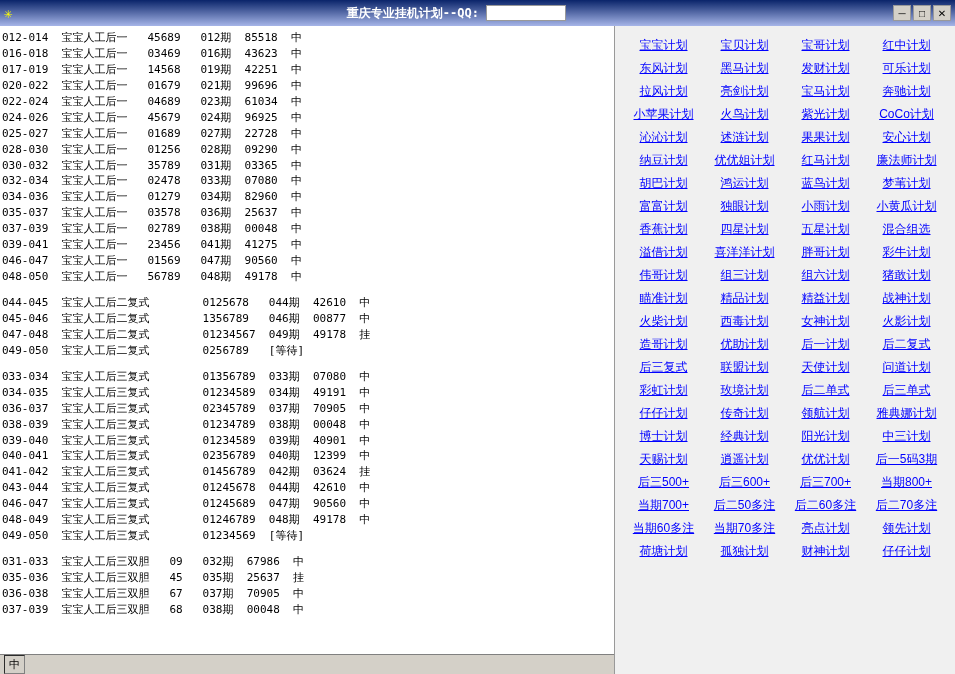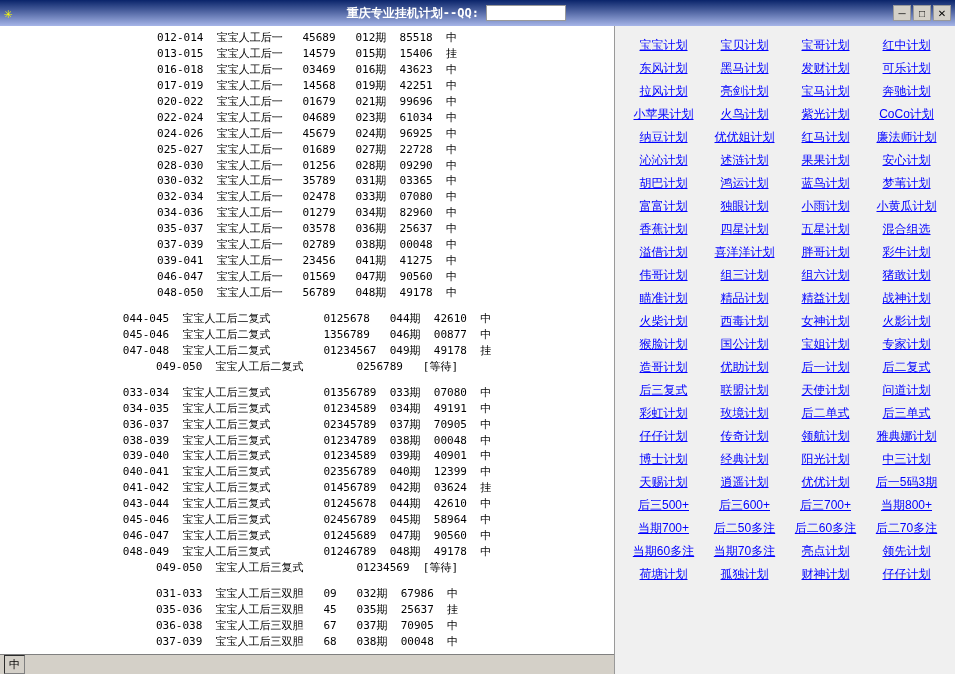--- a/index.html
+++ b/index.html
@@ -81,21 +81,20 @@
 
     .left-content {
       height: 100%;
       overflow-y: scroll;
       overflow-x: hidden;
       padding: 4px 2px;
       font-family: monospace;
       font-size: 11px;
       line-height: 1.45;
       color: #000;
-      text-align: center;
     }
 
     .left-content::-webkit-scrollbar {
       width: 16px;
     }
     .left-content::-webkit-scrollbar-track {
       background: #f0f0f0;
       border-left: 1px solid #ccc;
     }
     .left-content::-webkit-scrollbar-thumb {
@@ -190,21 +189,20 @@
     <button class="title-btn">□</button>
     <button class="title-btn">✕</button>
   </div>
 </div>
 
 <div class="main-window">
 
   <div class="left-panel">
     <div class="left-content" id="left-content">
     <span class="data-line">012-014  宝宝人工后一   45689   012期  85518  中</span>
-        <span class="data-line">013-015  宝宝人工后一   14579   015期  15406  挂</span>
         <span class="data-line">016-018  宝宝人工后一   03469   016期  43623  中</span>
         <span class="data-line">017-019  宝宝人工后一   14568   019期  42251  中</span>
         <span class="data-line">020-022  宝宝人工后一   01679   021期  99696  中</span>
         <span class="data-line">022-024  宝宝人工后一   04689   023期  61034  中</span>
         <span class="data-line">024-026  宝宝人工后一   45679   024期  96925  中</span>
         <span class="data-line">025-027  宝宝人工后一   01689   027期  22728  中</span>
         <span class="data-line">028-030  宝宝人工后一   01256   028期  09290  中</span>
         <span class="data-line">030-032  宝宝人工后一   35789   031期  03365  中</span>
         <span class="data-line">032-034  宝宝人工后一   02478   033期  07080  中</span>
         <span class="data-line">034-036  宝宝人工后一   01279   034期  82960  中</span>
@@ -220,21 +218,20 @@
         <span class="data-line">049-050  宝宝人工后二复式        0256789   [等待]</span>
         <div class="section-gap"></div>
         <span class="data-line">033-034  宝宝人工后三复式        01356789  033期  07080  中</span>
         <span class="data-line">034-035  宝宝人工后三复式        01234589  034期  49191  中</span>
         <span class="data-line">036-037  宝宝人工后三复式        02345789  037期  70905  中</span>
         <span class="data-line">038-039  宝宝人工后三复式        01234789  038期  00048  中</span>
         <span class="data-line">039-040  宝宝人工后三复式        01234589  039期  40901  中</span>
         <span class="data-line">040-041  宝宝人工后三复式        02356789  040期  12399  中</span>
         <span class="data-line">041-042  宝宝人工后三复式        01456789  042期  03624  挂</span>
         <span class="data-line">043-044  宝宝人工后三复式        01245678  044期  42610  中</span>
-        <span class="data-line">045-046  宝宝人工后三复式        02456789  045期  58964  中</span>
         <span class="data-line">046-047  宝宝人工后三复式        01245689  047期  90560  中</span>
         <span class="data-line">048-049  宝宝人工后三复式        01246789  048期  49178  中</span>
         <span class="data-line">049-050  宝宝人工后三复式        01234569  [等待]</span>
         <div class="section-gap"></div>
         <span class="data-line">031-033  宝宝人工后三双胆   09   032期  67986  中</span>
         <span class="data-line">035-036  宝宝人工后三双胆   45   035期  25637  挂</span>
         <span class="data-line">036-038  宝宝人工后三双胆   67   037期  70905  中</span>
         <span class="data-line">037-039  宝宝人工后三双胆   68   038期  00048  中</span>
       </div>
     <div class="status-bar">
@@ -261,32 +258,32 @@
         <button class="plan-btn">宝马计划</button>
         <button class="plan-btn">奔驰计划</button>
       </div>
       <div class="plan-row">
         <button class="plan-btn">小苹果计划</button>
         <button class="plan-btn">火鸟计划</button>
         <button class="plan-btn">紫光计划</button>
         <button class="plan-btn">CoCo计划</button>
       </div>
       <div class="plan-row">
+        <button class="plan-btn">沁沁计划</button>
+        <button class="plan-btn">述涟计划</button>
+        <button class="plan-btn">果果计划</button>
+        <button class="plan-btn">安心计划</button>
+      </div>
+      <div class="plan-row">
         <button class="plan-btn">纳豆计划</button>
         <button class="plan-btn">优优姐计划</button>
         <button class="plan-btn">红马计划</button>
         <button class="plan-btn">廉法师计划</button>
       </div>
       <div class="plan-row">
-        <button class="plan-btn">沁沁计划</button>
-        <button class="plan-btn">述涟计划</button>
-        <button class="plan-btn">果果计划</button>
-        <button class="plan-btn">安心计划</button>
-      </div>
-      <div class="plan-row">
         <button class="plan-btn">胡巴计划</button>
         <button class="plan-btn">鸿运计划</button>
         <button class="plan-btn">蓝鸟计划</button>
         <button class="plan-btn">梦苇计划</button>
       </div>
       <div class="plan-row">
         <button class="plan-btn">富富计划</button>
         <button class="plan-btn">独眼计划</button>
         <button class="plan-btn">小雨计划</button>
         <button class="plan-btn">小黄瓜计划</button>
@@ -315,26 +312,20 @@
         <button class="plan-btn">精益计划</button>
         <button class="plan-btn">战神计划</button>
       </div>
       <div class="plan-row">
         <button class="plan-btn">火柴计划</button>
         <button class="plan-btn">西毒计划</button>
         <button class="plan-btn">女神计划</button>
         <button class="plan-btn">火影计划</button>
       </div>
       <div class="plan-row">
-        <button class="plan-btn">猴脸计划</button>
-        <button class="plan-btn">国公计划</button>
-        <button class="plan-btn">宝姐计划</button>
-        <button class="plan-btn">专家计划</button>
-      </div>
-      <div class="plan-row">
         <button class="plan-btn">造哥计划</button>
         <button class="plan-btn">优助计划</button>
         <button class="plan-btn">后一计划</button>
         <button class="plan-btn">后二复式</button>
       </div>
       <div class="plan-row">
         <button class="plan-btn">后三复式</button>
         <button class="plan-btn">联盟计划</button>
         <button class="plan-btn">天使计划</button>
         <button class="plan-btn">问道计划</button>

